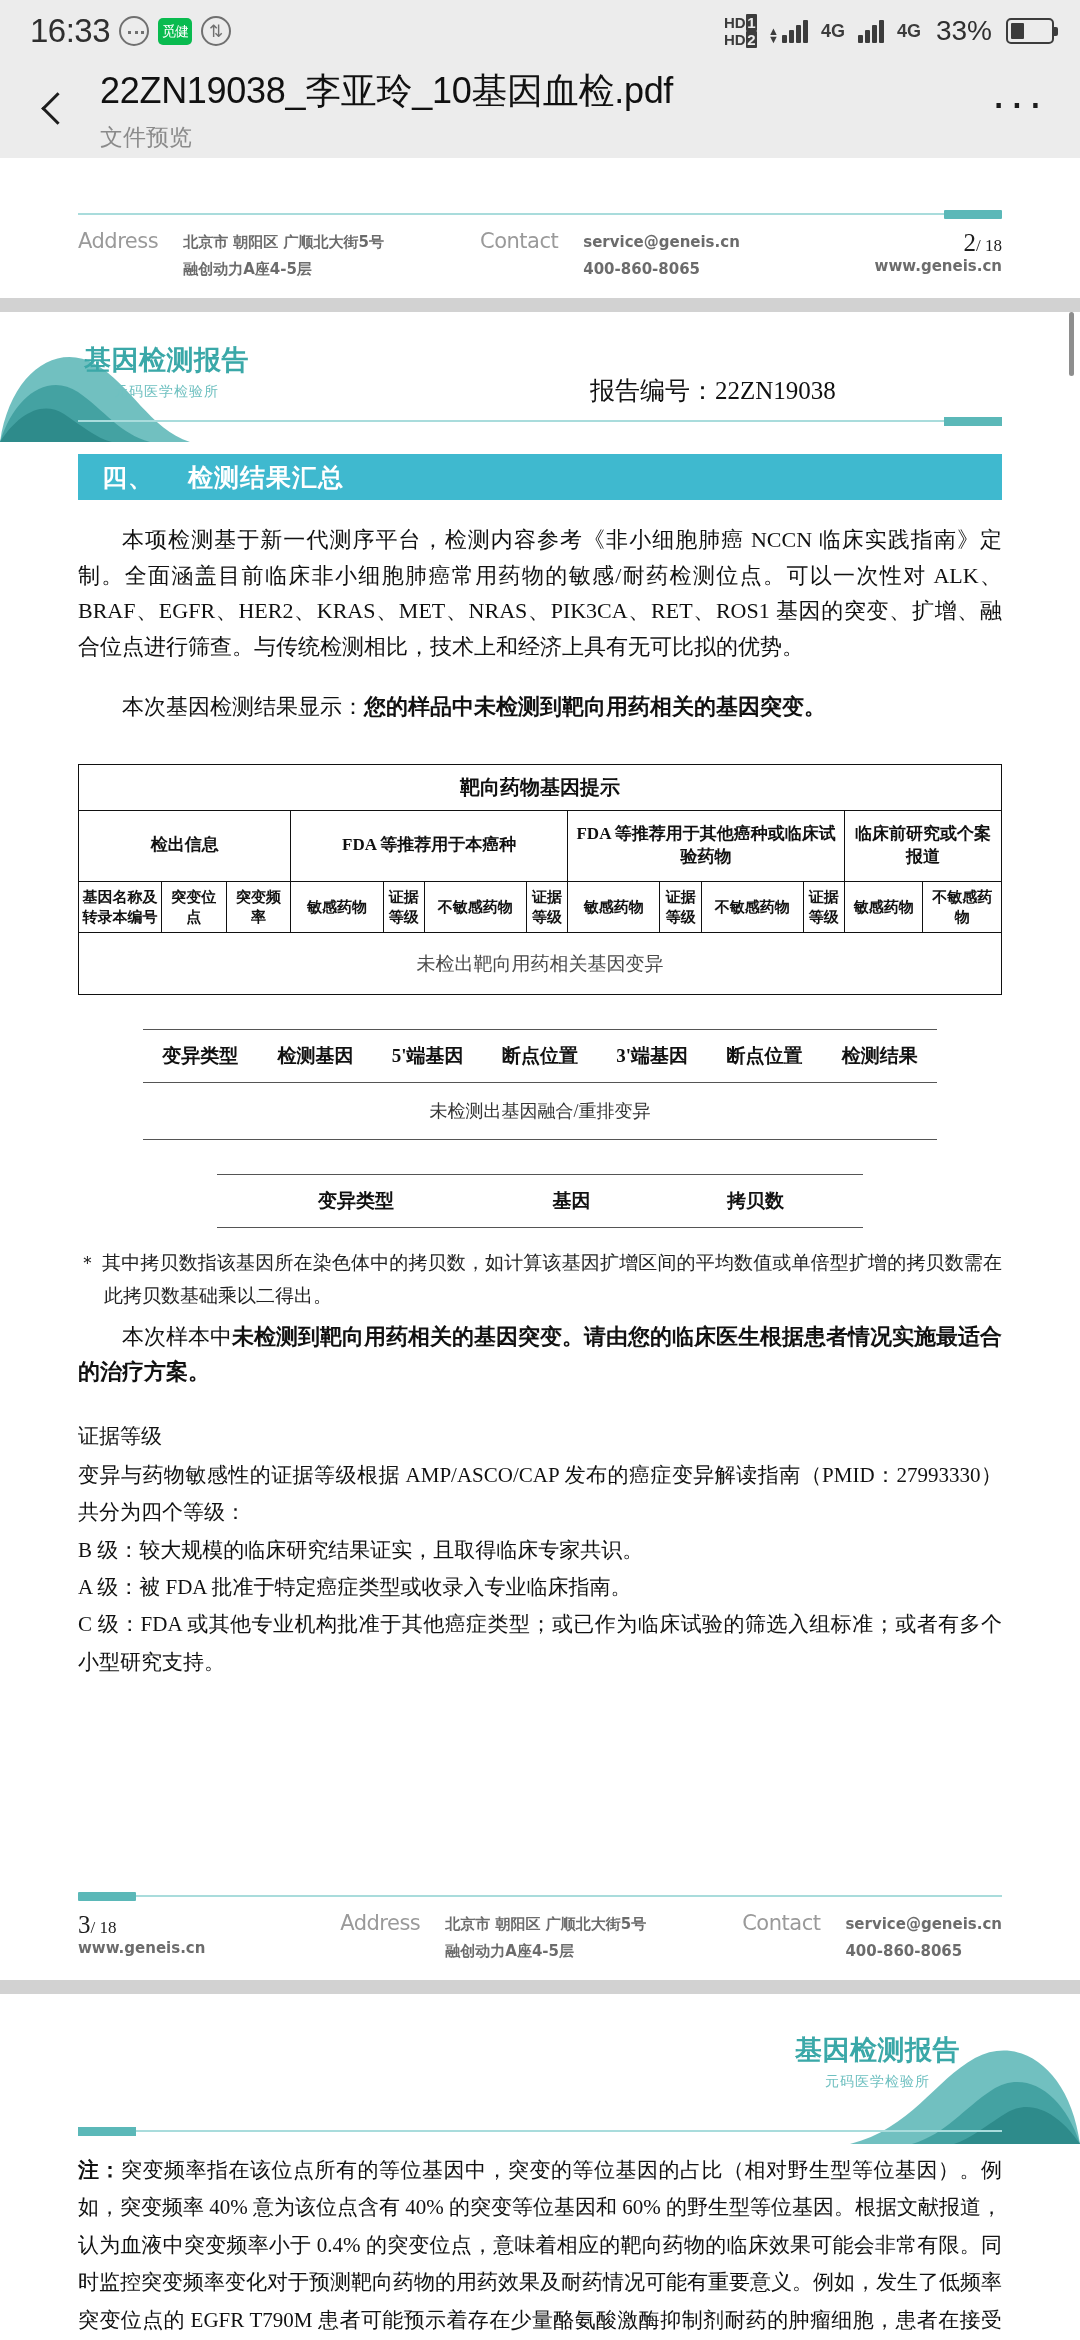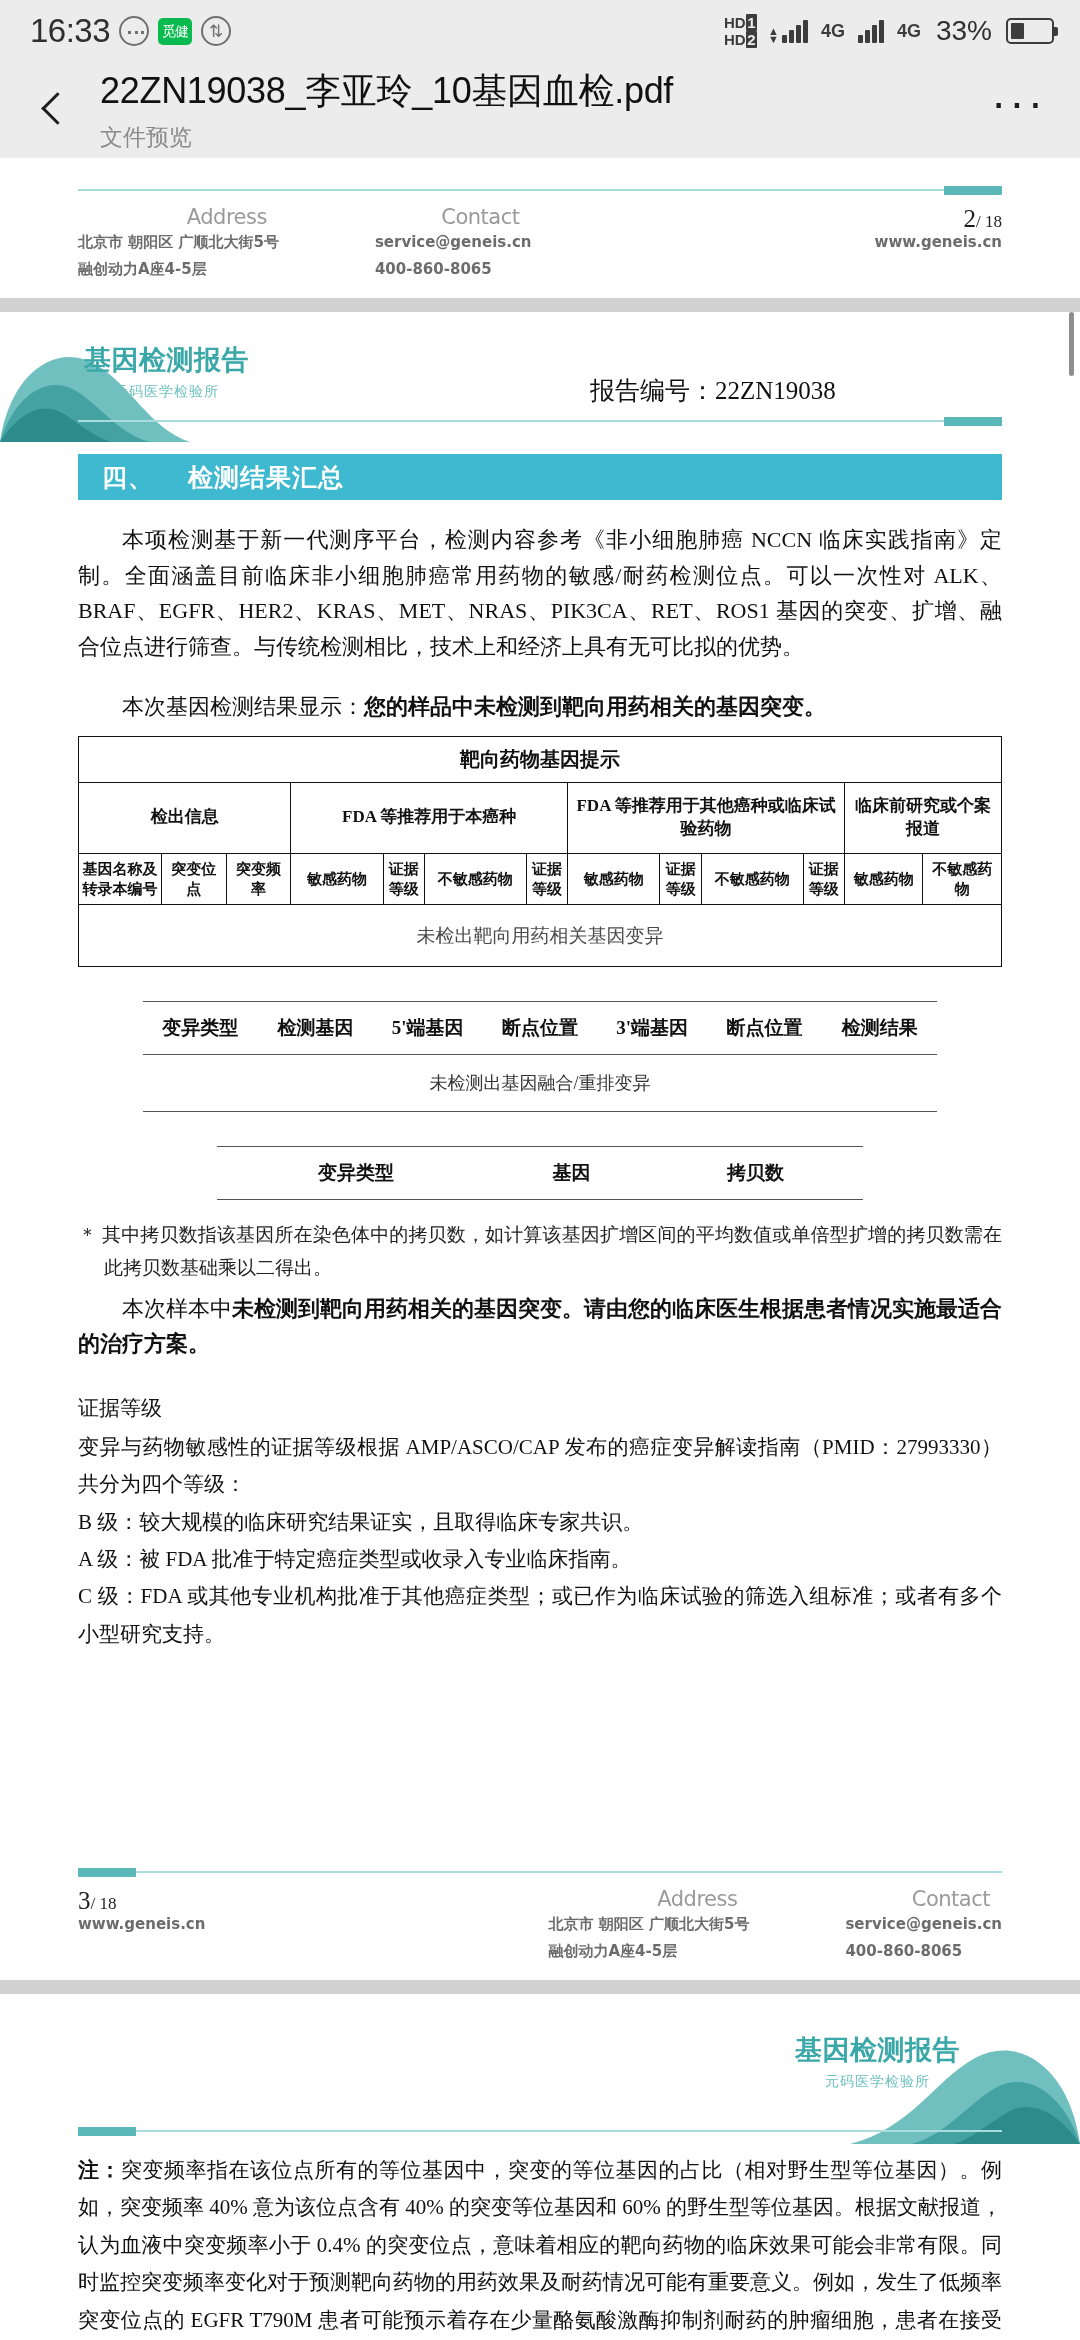--- a/index.html
+++ b/index.html
@@ -94,21 +94,21 @@
   .pg-footer {
     position: absolute; left: 0; right: 0; bottom: 0;
     padding: 0 78px 14px 78px;
   }
   .foot-rule { position: relative; height: 9px; margin-bottom: 10px; }
   .foot-rule .line { position: absolute; left: 0; right: 0; top: 3px; height: 2px; background: #a9dcdc; }
   .foot-rule .cap { position: absolute; top: 0; width: 58px; height: 9px; background: #5bb8b8; border-radius: 1px; }
   .foot-rule .cap.right { right: 0; }
   .foot-rule .cap.left { left: 0; }
   .foot-row { display: flex; align-items: flex-start; font-family: "DejaVu Sans", sans-serif; }
-  .foot-col { display: flex; align-items: flex-end; flex-direction: column; }
+  .foot-col { display: flex; align-items: flex-start; }
   .foot-lbl { font-size: 21px; color: #9a9a9a; padding-right: 12px; letter-spacing: -0.5px; }
   .foot-div { width: 1px; background: #cacaca; margin-right: 12px; }
   .foot-val { font-size: 15px; color: #6c6c6c; line-height: 1.85; white-space: nowrap; font-weight: 700; }
   .foot-page { margin-left: auto; text-align: right; }
   .foot-page .pn { font-size: 25px; color: #1d1d1d; font-family: "Liberation Serif", serif; }
   .foot-page .pn small { font-size: 17px; }
   .foot-page .site { font-size: 15px; color: #6c6c6c; font-weight: 700; }
   .foot-spacer { width: 96px; }
 
   
@@ -138,21 +138,21 @@
   }
   .section-bar span { color: #fff; font-size: 25px; font-weight: 700; letter-spacing: 1px; }
   .section-bar .num { margin-right: 34px; }
 
   .body { padding: 0 78px; font-family: "Liberation Serif", serif; color: #111; }
   .para { font-size: 22px; line-height: 1.62; text-align: justify; margin-top: 22px; text-indent: 2em; }
   .para2 { font-size: 22px; line-height: 1.6; margin-top: 24px; text-indent: 2em; }
   .para2 b { font-weight: 700; }
 
   
-  .tbl-wrap { margin-top: 12px; }
+  .tbl-wrap { margin-top: 40px; }
   table.grid { width: 100%; border-collapse: collapse; font-family: "Liberation Serif", serif; }
   table.grid td, table.grid th {
     border: 1.3px solid #111; text-align: center; vertical-align: middle;
     font-size: 15px; font-weight: 700; color: #111; padding: 5px 2px; line-height: 1.35;
   }
   table.grid .title-cell { font-size: 20px; padding: 9px 0; }
   table.grid .grp-cell { font-size: 17px; padding: 12px 4px; }
   table.grid .dashed-l { border-left: 1.3px dashed #333; }
   table.grid .empty-row td { height: 62px; font-weight: 400; font-size: 19px; color: #4a4a4a; }
 

